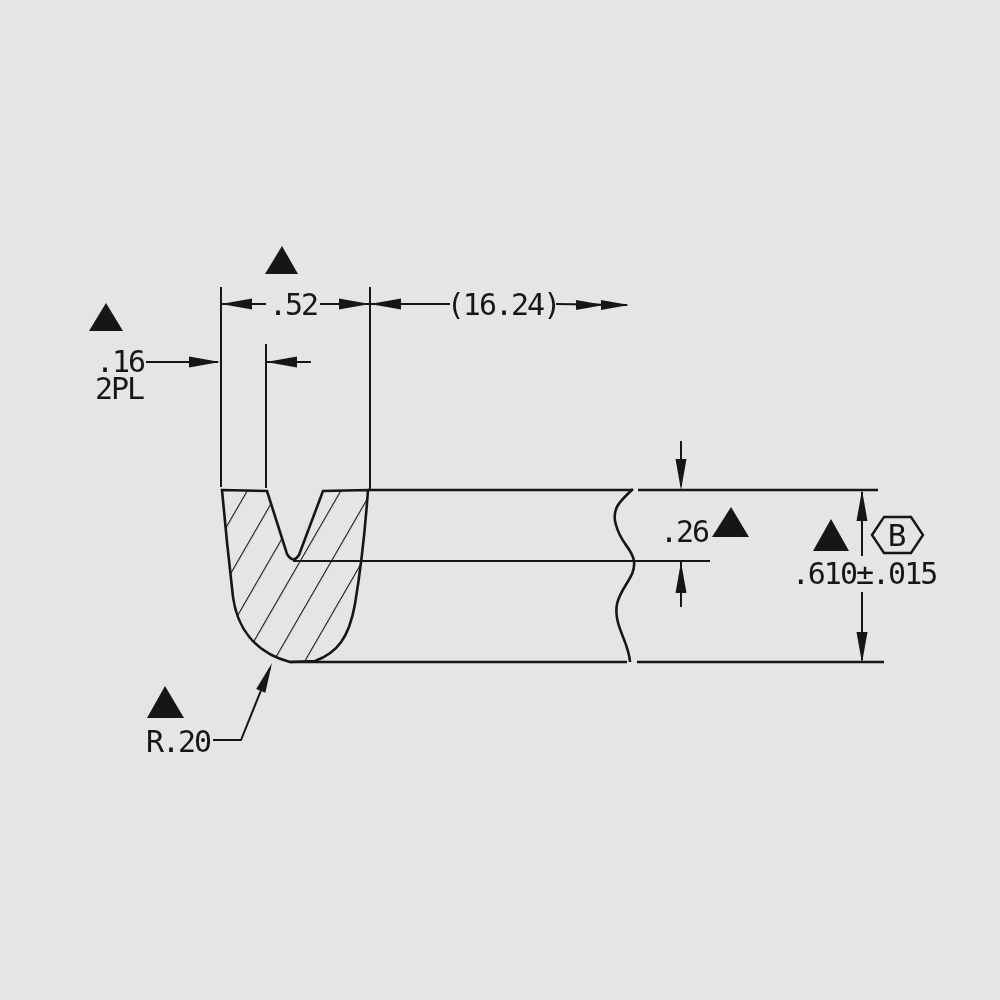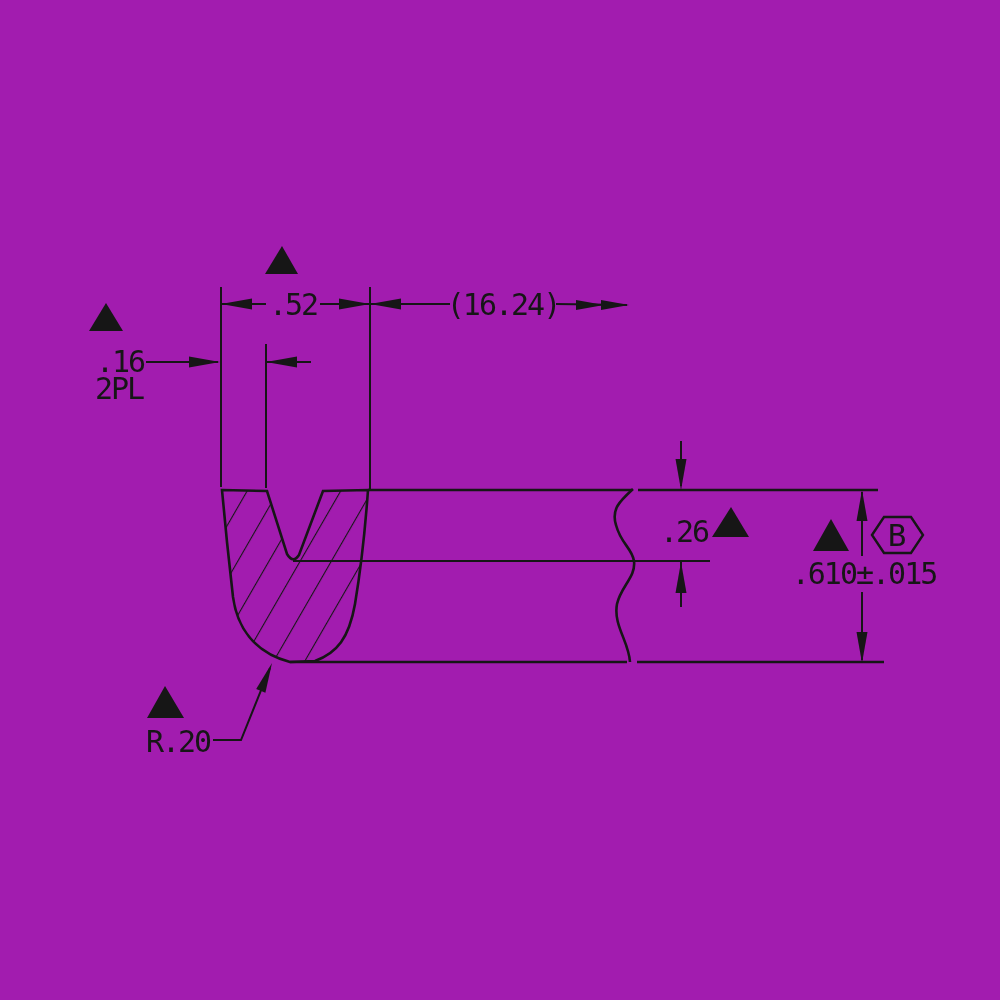--- a/index.html
+++ b/index.html
@@ -1,16 +1,16 @@
 <!DOCTYPE html>
 <html><head>
 <meta charset="utf-8">
 <style>
   html,body{margin:0;padding:0;background:#ffffff;}
-  .canvas{position:relative;width:1000px;height:1000px;background:#a21caf;overflow:hidden;}
+  .canvas{position:relative;width:1000px;height:1000px;background:#e5e5e5;overflow:hidden;}
   svg{display:block;}
   svg text{
     font-family:"DejaVu Sans Mono","Liberation Mono",monospace;
     font-size:30px;
     letter-spacing:-2px;
     fill:#161616;
   }
   svg text.datum-label{font-size:31px;letter-spacing:0;}
   .stroke{stroke:#161616;fill:none;}
   .w2{stroke-width:2px;}

